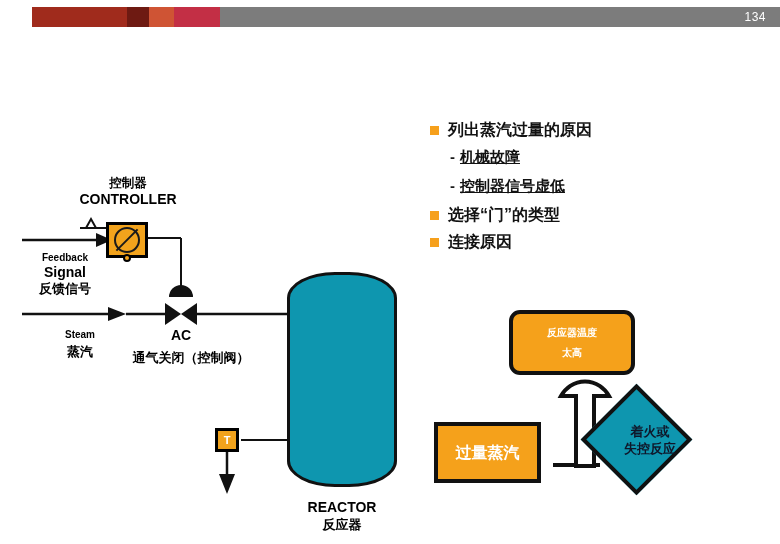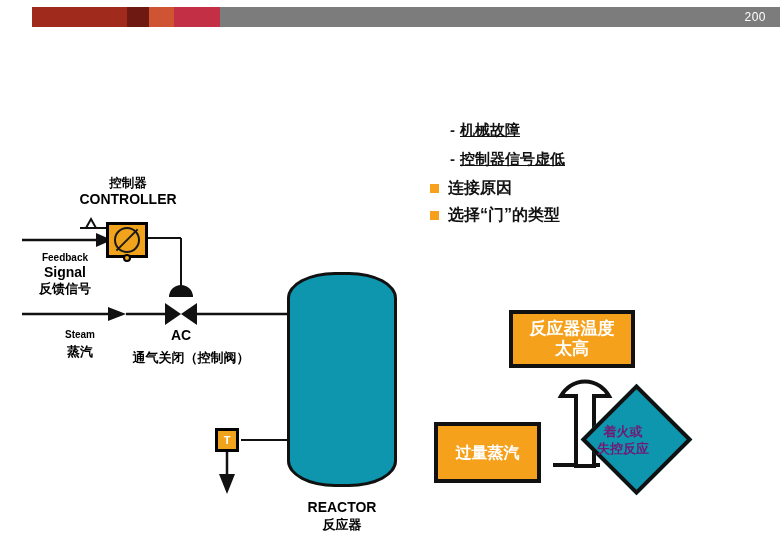--- a/index.html
+++ b/index.html
@@ -128,66 +128,70 @@
   }
 
   
   .flow-box {
     position: absolute;
     background: #F5A11B; border: 4px solid #111111;
     display: flex; align-items: center; justify-content: center;
     color: #ffffff; font-weight: bold; text-align: center;
     line-height: 20px;
   }
-  #box-reactor-temp { left: 509px; top: 310px; width: 126px; height: 58px; font-size: 17px; }
+  #box-reactor-temp { left: 509px; top: 310px; width: 126px; height: 65px; font-size: 10px; border-radius: 11px; }
   #box-excess-steam { left: 434px; top: 422px; width: 107px; height: 61px; font-size: 16px; }
   #diamond-fire {
     position: absolute; left: 597px; top: 400px;
     width: 79px; height: 79px;
     background: #0E96AF; border: 4px solid #111111;
     transform: rotate(45deg);
   }
   #diamond-fire-label {
     position: absolute; left: 597px; top: 400px;
     width: 79px; height: 79px;
-    display: flex; align-items: center; justify-content: flex-start;
-    color: #701a75; font-size: 13px; font-weight: bold;
+    display: flex; align-items: center; justify-content: flex-end;
+    color: #0f172a; font-size: 13px; font-weight: bold;
     text-align: center; line-height: 17px;
   }
 
   svg.overlay { position: absolute; left: 0; top: 0; width: 780px; height: 544px; pointer-events: none; }
 </style>
 </head>
 <body>
 
 <div id="header-bar" style="background: rgb(124, 124, 124);">
   <div class="hdr-seg" id="header-spacer"></div>
   <div class="hdr-seg" id="seg-0" style="background: rgb(160, 43, 28); width: 95px;"></div>
   <div class="hdr-seg" id="seg-1" style="background: rgb(110, 26, 18); width: 22px;"></div>
   <div class="hdr-seg" id="seg-2" style="background: rgb(207, 84, 52); width: 25px;"></div>
   <div class="hdr-seg" id="seg-3" style="background: rgb(195, 47, 69); width: 46px;"></div>
-  <div id="header-page-number">200</div>
+  <div id="header-page-number">134</div>
 </div>
 
 <div id="bullet-list">
+  <div class="bullet-row">
+    <span class="bullet-sq" style="background: rgb(246, 160, 28);"></span>
+    <span class="bullet-text">列出蒸汽过量的原因</span>
+  </div>
   <div class="bullet-row sub">
     <span class="bullet-dash">-</span>
     <span class="bullet-text sub-text">机械故障</span>
   </div>
   <div class="bullet-row sub">
     <span class="bullet-dash">-</span>
     <span class="bullet-text sub-text">控制器信号虚低</span>
   </div>
   <div class="bullet-row">
     <span class="bullet-sq" style="background: rgb(246, 160, 28);"></span>
-    <span class="bullet-text">连接原因</span>
+    <span class="bullet-text">选择“门”的类型</span>
   </div>
   <div class="bullet-row">
     <span class="bullet-sq" style="background: rgb(246, 160, 28);"></span>
-    <span class="bullet-text">选择“门”的类型</span>
+    <span class="bullet-text">连接原因</span>
   </div>
 </div>
 
 <div id="pid-diagram">
 
   <svg class="overlay">
 
     <line x1="22" y1="240" x2="96" y2="240" stroke="#111111" stroke-width="2.5"></line>
     <polygon points="96,233 112,240 96,247" fill="#111111"></polygon>
 

